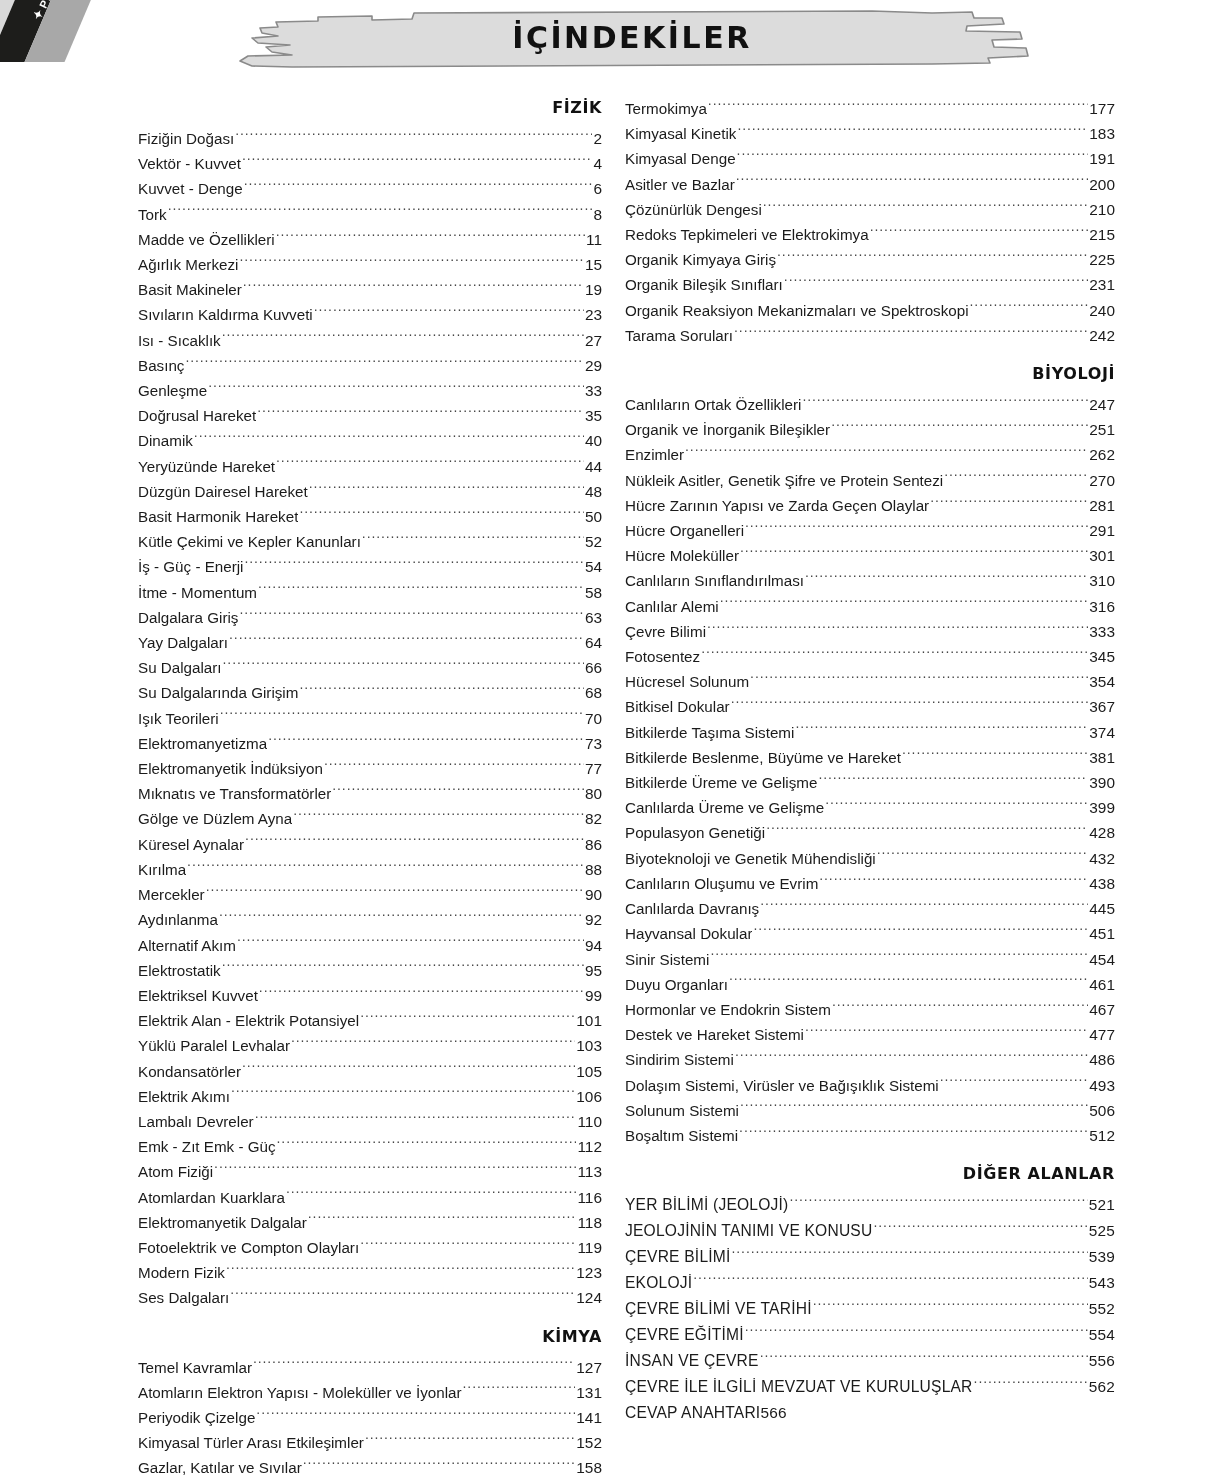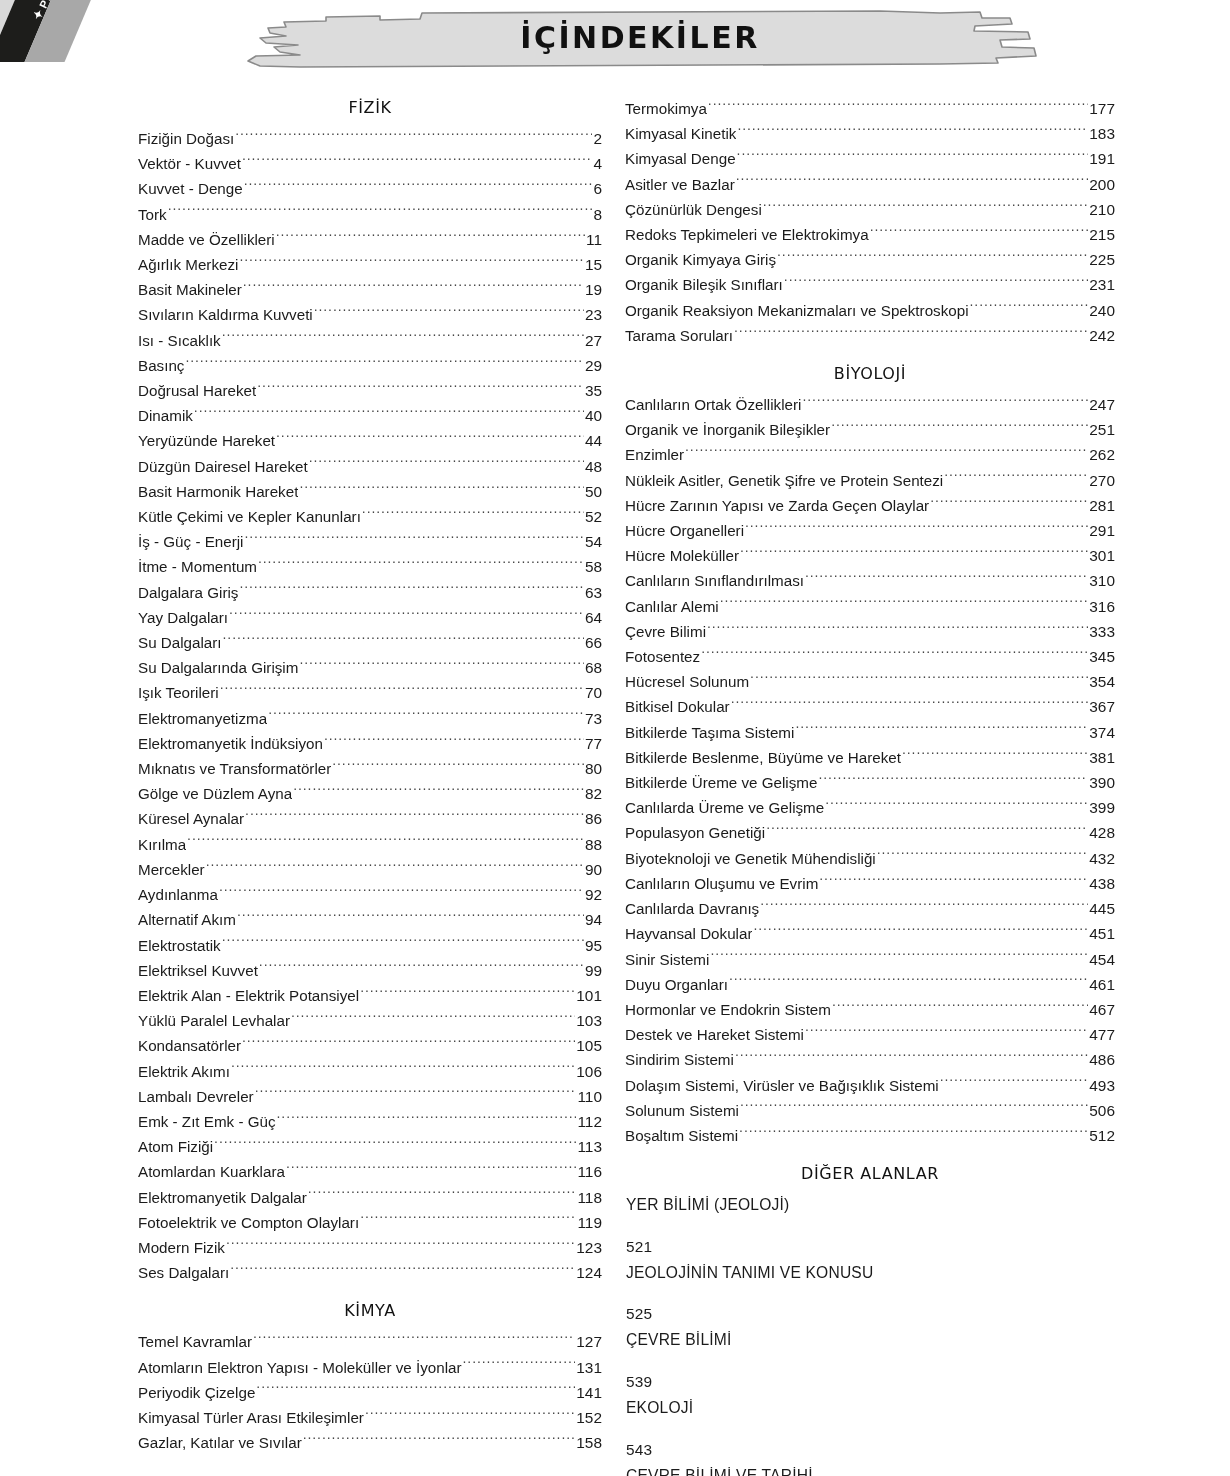--- a/index.html
+++ b/index.html
@@ -60,21 +60,21 @@
     white-space: nowrap;
   }
   #corner-logo .logo-mark {
     font-size: 12px;
     margin-right: 2px;
   }
 
   
   #banner {
     position: absolute;
-    left: 240px;
+    left: 232px;
     top: 6px;
     width: 800px;
     height: 66px;
   }
   #banner svg { display: block; }
   #banner-title {
     position: absolute;
     left: 0;
     top: 0;
     width: 800px;
@@ -107,24 +107,24 @@
     padding-left: 138px;
     padding-right: 13px;
   }
   #column-right {
     width: 615px;
     padding-left: 10px;
     padding-right: 115px;
   }
 
   .section-heading {
-    text-align: center;
+    text-align: right;
     font-family: "DejaVu Sans", sans-serif;
     font-size: 16px;
-    font-weight: normal;
+    font-weight: bold;
     letter-spacing: 0.6px;
     color: #111111;
     margin: 0 0 9px 0;
     padding-top: 2px;
   }
   .section-block { margin-bottom: 0; }
   .section-block + .section-block { margin-top: 14px; }
 
   .toc-entry {
     display: flex;
@@ -162,21 +162,20 @@
     flex: 0 0 auto;
     text-align: right;
     font-size: 15.4px;
   }
 
   
   .section-block.uppercase .toc-entry {
     font-size: 15.6px;
     line-height: 26px;
     letter-spacing: 0.2px;
-    flex-direction: column;
   }
 </style>
 </head>
 <body>
 
 <div id="corner-logo">
   <div class="band band-light"></div>
   <div class="band band-dark"></div>
   <div class="band band-gray"></div>
   <div class="logo-text">
@@ -245,20 +244,25 @@
           <span class="entry-title">Isı - Sıcaklık</span>
           <span class="leader"></span>
           <span class="entry-page">27</span>
         </div>
         <div class="toc-entry">
           <span class="entry-title">Basınç</span>
           <span class="leader"></span>
           <span class="entry-page">29</span>
         </div>
         <div class="toc-entry">
+          <span class="entry-title">Genleşme</span>
+          <span class="leader"></span>
+          <span class="entry-page">33</span>
+        </div>
+        <div class="toc-entry">
           <span class="entry-title">Doğrusal Hareket</span>
           <span class="leader"></span>
           <span class="entry-page">35</span>
         </div>
         <div class="toc-entry">
           <span class="entry-title">Dinamik</span>
           <span class="leader"></span>
           <span class="entry-page">40</span>
         </div>
         <div class="toc-entry">

